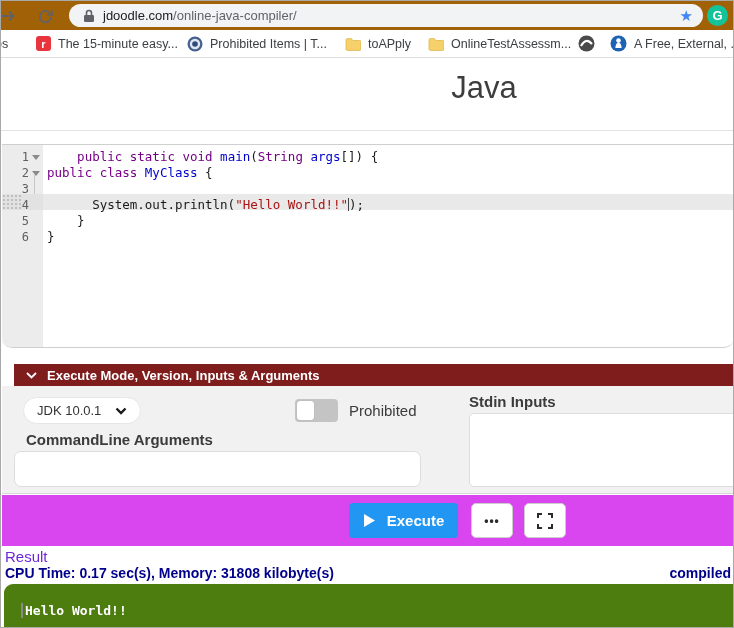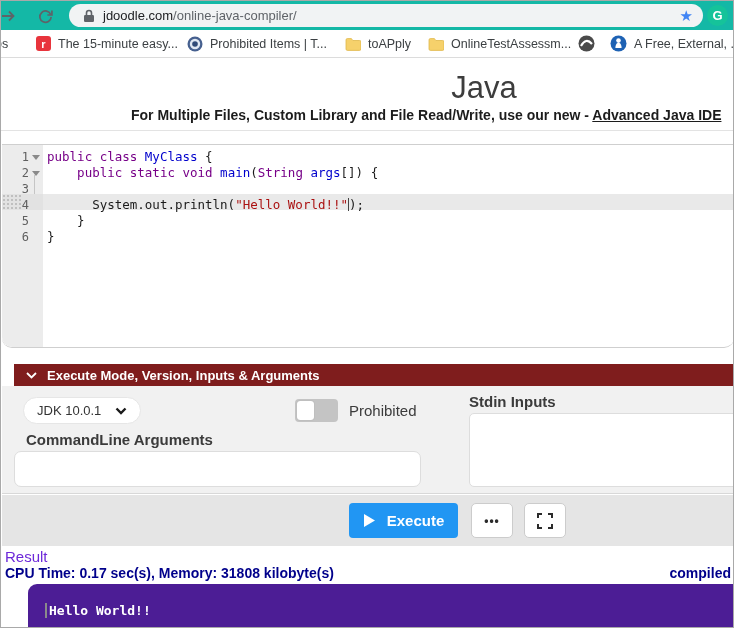--- a/index.html
+++ b/index.html
@@ -3,21 +3,21 @@
 <meta charset="utf-8">
 <style>
   * { margin:0; padding:0; box-sizing:border-box; }
   body { background:#fff; }
   #app {
     position:relative; width:734px; height:628px; overflow:hidden;
     background:#fff; border:1px solid #a9a9a9;
     font-family:"Liberation Sans", sans-serif;
   }
   
-  .chrome { position:absolute; top:0; left:0; right:0; height:29px; background:#14b8a6; }
+  .chrome { position:absolute; top:0; left:0; right:0; height:29px; background:#a16207; }
   .nav-btn { position:absolute; top:5px; width:20px; height:20px; display:flex; align-items:center; justify-content:center; }
   .nav-fwd { left:-3px; }
   .nav-refresh { left:34px; }
   .omnibox {
     position:absolute; left:68px; top:3px; width:634px; height:23px;
     background:#f1f3f4; border-radius:12px; display:flex; align-items:center; padding:0 10px;
   }
   .omni-lock { margin:0 8px 0 4px; display:flex; }
   .omni-url { font-size:13px; color:#202124; white-space:nowrap; }
   .omni-url .path { color:#5f6368; }
@@ -78,38 +78,38 @@
   .jdk .chev { margin-left:auto; display:flex; }
   .toggle { position:absolute; left:293px; top:13px; width:43px; height:23px; background:#c4c4c4; border-radius:4px; cursor:pointer; }
   .toggle .knob { position:absolute; left:2px; top:2px; width:17px; height:19px; background:#fff; border-radius:3px; box-shadow:0 0 1px rgba(0,0,0,.25); }
   .lbl { color:#3b3b3b; font-size:15px; }
   .lbl-interactive { position:absolute; left:347px; top:16px; }
   .lbl-stdin { position:absolute; left:467px; top:7px; font-weight:600; }
   .lbl-cmd { position:absolute; left:24px; top:45px; font-weight:600; }
   .stdin-area { position:absolute; left:467px; top:27px; width:281px; height:74px; background:#fff; border:1px solid #ddd; border-radius:5px; resize:none; outline:none; }
   .cmd-input { position:absolute; left:12px; top:65px; width:407px; height:36px; background:#fff; border:1px solid #ddd; border-radius:7px; outline:none; padding:0 10px; font-size:14px; }
   
-  .actions { position:absolute; top:494px; left:1px; width:732px; height:51px; background:#e5e5e5; }
+  .actions { position:absolute; top:494px; left:1px; width:732px; height:51px; background:#d946ef; }
   .btn-execute {
     position:absolute; left:347px; top:8px; width:109px; height:35px; background:#2196f3;
     border:none; border-radius:4px; color:#fff; font-family:"Liberation Sans",sans-serif;
     font-size:15px; font-weight:bold; display:flex; align-items:center; justify-content:center; gap:11px; cursor:pointer;
   }
   .btn-square {
     position:absolute; top:8px; width:42px; height:35px; background:#fff; border:1px solid #ccc;
     border-radius:5px; display:flex; align-items:center; justify-content:center; cursor:pointer;
     font-size:12px; font-weight:bold; color:#2b2b2b; letter-spacing:1px;
   }
   .btn-more { left:469px; }
   .btn-full { left:522px; }
   
   .result-title { position:absolute; top:547px; left:4px; font-size:15px; color:#6d28d9; }
   .result-stats { position:absolute; top:564px; left:4px; font-size:14px; font-weight:bold; color:#00008b; }
   .result-status { position:absolute; top:564px; right:2px; font-size:14px; font-weight:bold; color:#00008b; }
-  .terminal { position:absolute; top:583px; left:3px; right:0; bottom:0; background:#4c1d95; border-radius:9px 0 0 0; cursor:text;margin-left:24px; }
+  .terminal { position:absolute; top:583px; left:3px; right:0; bottom:0; background:#4d7c0f; border-radius:9px 0 0 0; cursor:text; }
   .terminal-line { position:absolute; left:17px; top:19px; font-family:"DejaVu Sans Mono", monospace; font-size:13px; font-weight:bold; color:#fff; display:flex; align-items:center; }
   .term-caret { display:inline-block; width:2px; height:15px; background:#8a8a8a; margin-right:2px; }
 </style>
 </head>
 <body>
 
 <div id="app">
 
   <div class="chrome">
     <div class="nav-btn nav-fwd">
@@ -184,41 +184,40 @@
             <circle cx="8.5" cy="8.5" r="8" fill="#1e62b4"></circle>
             <circle cx="8.5" cy="5.6" r="2.3" fill="#fff"></circle>
             <path d="M8.5 7.8 C5.9 7.8 5.4 11.6 5.4 13 h6.2 C11.6 11.6 11.1 7.8 8.5 7.8 z" fill="#fff"></path>
           </svg>
       </span>
       <span>A Free, External, .N</span>
     </div>
   </div>
 
   <div class="page-title">Java</div>
-  <div class="subtitle"><span>For Multiple Files, Custom Library and File Read/Write, use our new - </span><a>Advanced Java IDE</a></div>
   <div class="header-rule"></div>
 
   <div class="editor">
     <div class="active-row"></div>
     <div class="gutter">
       <div class="gutter-active">
           <span class="dots"></span>
         </div>
       <div class="gutter-lines">
         <div class="gutter-row"><span class="gnum">1</span><span class="fold"></span></div>
         <div class="gutter-row"><span class="gnum">2</span><span class="fold"></span></div>
         <div class="gutter-row"><span class="gnum">3</span></div>
         <div class="gutter-row"><span class="gnum">4</span></div>
         <div class="gutter-row"><span class="gnum">5</span></div>
         <div class="gutter-row"><span class="gnum">6</span></div>
       </div>
     </div>
     <div class="code">
+      <div class="code-line"><span>    </span><span class="tk-kw">public static void</span><span> </span><span class="tk-def">main</span><span>(</span><span class="tk-type">String</span><span> </span><span class="tk-def">args</span><span>[]) {</span></div>
       <div class="code-line"><span class="tk-kw">public class</span><span> </span><span class="tk-def">MyClass</span><span> {</span></div>
-      <div class="code-line"><span>    </span><span class="tk-kw">public static void</span><span> </span><span class="tk-def">main</span><span>(</span><span class="tk-type">String</span><span> </span><span class="tk-def">args</span><span>[]) {</span></div>
       <div class="code-line"><span></span></div>
       <div class="code-line"><span>      System.out.println(</span><span class="tk-str">"Hello World!!"</span><span class="caret"></span><span>);</span></div>
       <div class="code-line"><span>    }</span></div>
       <div class="code-line"><span>}</span></div>
     </div>
     <div class="indent-guide"></div>
   </div>
 
   <div class="section-bar">
     <span class="chev">

